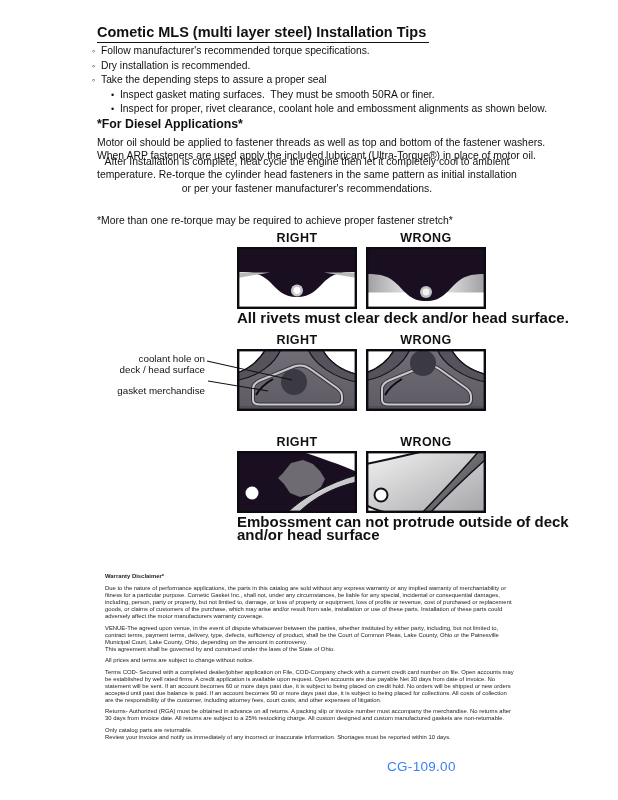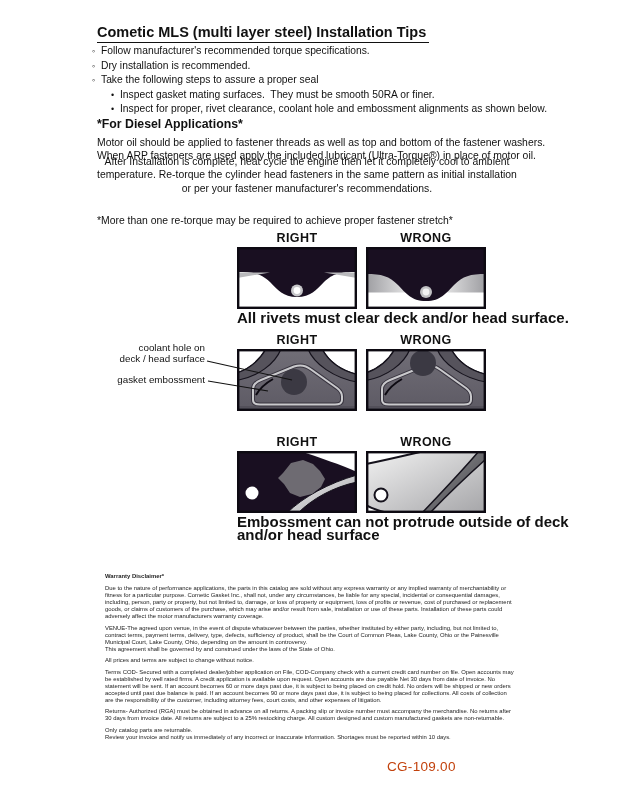--- a/index.html
+++ b/index.html
@@ -16,47 +16,47 @@
   .diesel-head{left:97px;top:117px;font-size:12.3px;font-weight:700;white-space:pre;}
   .para{left:97px;font-size:10.4px;line-height:13.4px;white-space:pre-line;}
   .p1{top:136px;} .p2{top:155px;text-align:center;} .p3{top:214px;}
   .hdr{width:120px;text-align:center;font-size:12.5px;font-weight:700;letter-spacing:.4px;white-space:pre;}
   .colL{left:237px;} .colR{left:366px;}
   .hr1{top:231px;} .hr2{top:333px;} .hr3{top:435px;}
   .panel{width:120px;height:62px;}
   .pr1{top:247px;} .pr2{top:349px;} .pr3{top:451px;}
   .caption{font-weight:700;font-size:15px;line-height:12.8px;white-space:pre-line;}
   .cap1{left:237px;top:312px;} .cap2{left:243px;top:414px;} .cap3{left:237px;top:516px;}
-  .dlabels{left:75px;width:130px;text-align:right;font-size:9.8px;line-height:10.8px;}
+  .dlabels{left:75px;width:130px;text-align:right;font-size:9.8px;line-height:10.8px;margin-top:11px;}
   .lab-coolant{top:343px;} .lab-emboss{top:375px;}
   .leaders{left:0;top:0;pointer-events:none;}
   .warranty{left:105px;top:573px;width:430px;font-size:5.9px;line-height:7px;color:#1c1c1c;}
   .warranty .whead{font-weight:700;margin-bottom:5px;white-space:pre;}
   .warranty .wp{white-space:pre-line;margin:0 0 4.5px 0;}
-  .footer-code{left:387px;top:759px;font-size:13.5px;letter-spacing:.3px;color:#c2410c;white-space:pre;}
+  .footer-code{left:387px;top:759px;font-size:13.5px;letter-spacing:.3px;color:#3b82f6;white-space:pre;}
 </style>
 </head>
 <body>
 
 <div id="page">
 
   <div class="abs title">Cometic MLS (multi layer steel) Installation Tips</div>
 
   <div class="abs tips">
     <div class="tip-row">
       <span class="tip-marker">◦</span>
       <span class="tip-text">Follow manufacturer's recommended torque specifications.</span>
     </div>
     <div class="tip-row">
       <span class="tip-marker">◦</span>
       <span class="tip-text">Dry installation is recommended.</span>
     </div>
     <div class="tip-row">
       <span class="tip-marker">◦</span>
-      <span class="tip-text">Take the following steps to assure a proper seal</span>
+      <span class="tip-text">Take the depending steps to assure a proper seal</span>
     </div>
     <div class="tip-row indent">
       <span class="tip-marker">•</span>
       <span class="tip-text">Inspect gasket mating surfaces.  They must be smooth 50RA or finer.</span>
     </div>
     <div class="tip-row indent">
       <span class="tip-marker">•</span>
       <span class="tip-text">Inspect for proper, rivet clearance, coolant hole and embossment alignments as shown below.</span>
     </div>
   </div>
@@ -99,21 +99,21 @@
     <rect x="1.2" y="1.2" width="117.6" height="59.6" fill="none" stroke="#0d0a12" stroke-width="2.4"></rect>
   </svg>
 
   <div class="abs caption cap1">All rivets must clear deck and/or head surface.</div>
 
   <div class="abs hdr colL hr2">RIGHT</div>
   <div class="abs hdr colR hr2">WRONG</div>
 
   <div class="abs dlabels lab-coolant" style="white-space:pre-line;">coolant hole on
 deck / head surface</div>
-  <div class="abs dlabels lab-emboss">gasket embossment</div>
+  <div class="abs dlabels lab-emboss">gasket merchandise</div>
 
   <svg class="abs panel colL pr2" viewBox="0 0 120 62">
     <defs>
       <linearGradient id="gPanA" x1="0" y1="0" x2="0" y2="1">
         <stop offset="0" stop-color="#716e77"></stop>
           <stop offset="1" stop-color="#5d5a64"></stop>
       </linearGradient>
     </defs>
     <rect width="120" height="62" fill="url(#gPanA)"></rect>
     <rect y="57" width="120" height="5" fill="#53505a"></rect>

